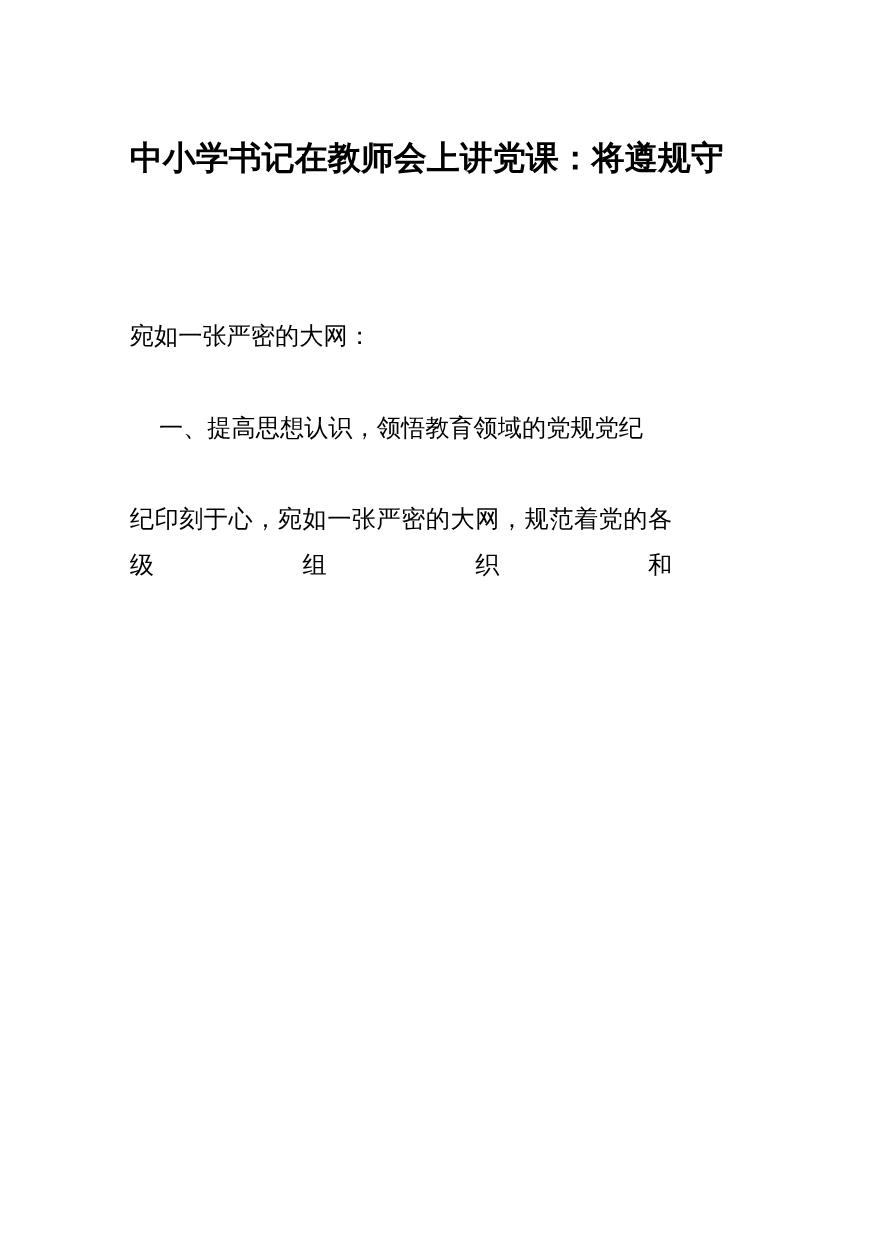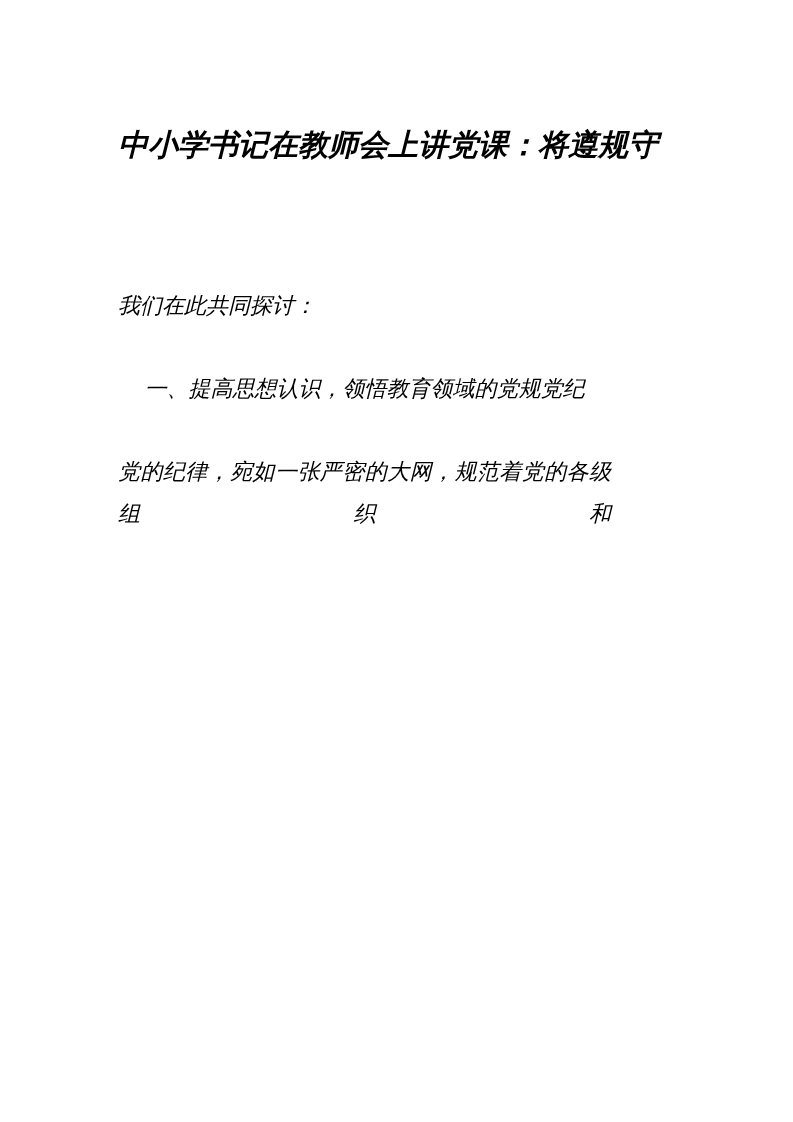--- a/index.html
+++ b/index.html
@@ -10,21 +10,20 @@
   .page {
     position: relative;
     width: 729px;
     height: 1122px;
     box-sizing: border-box;
     padding: 95px 118px 0 118px;
     background: #ffffff;
     color: #000000;
     font-family: "Liberation Sans", "DejaVu Sans", sans-serif;
     overflow: hidden;
-    font-style: italic;
   }
   .doc-title .title-line {
     font-size: 30px;
     font-weight: 700;
     line-height: 100px;
     text-align: center;
     white-space: nowrap;
   }
   .doc-body {
     margin-top: 90px;
@@ -55,22 +54,22 @@
 <body>
 
 <div class="page">
 
   <header class="doc-title">
     <div class="title-line">中小学书记在教师会上讲党课：将遵规守</div>
   </header>
 
   <div class="doc-body">
 
-    <p class="salutation">我们在此共同探讨：</p>
+    <p class="salutation">宛如一张严密的大网：</p>
 
 
     <h2 class="heading">一、提高思想认识，领悟教育领域的党规党纪</h2>
 
-    <p class="paragraph justify-last">党的纪律，宛如一张严密的大网，规范着党的各级组织和</p>
+    <p class="paragraph justify-last">纪印刻于心，宛如一张严密的大网，规范着党的各级组织和</p>
 
   </div>
 
 </div>
 
 </body></html>

